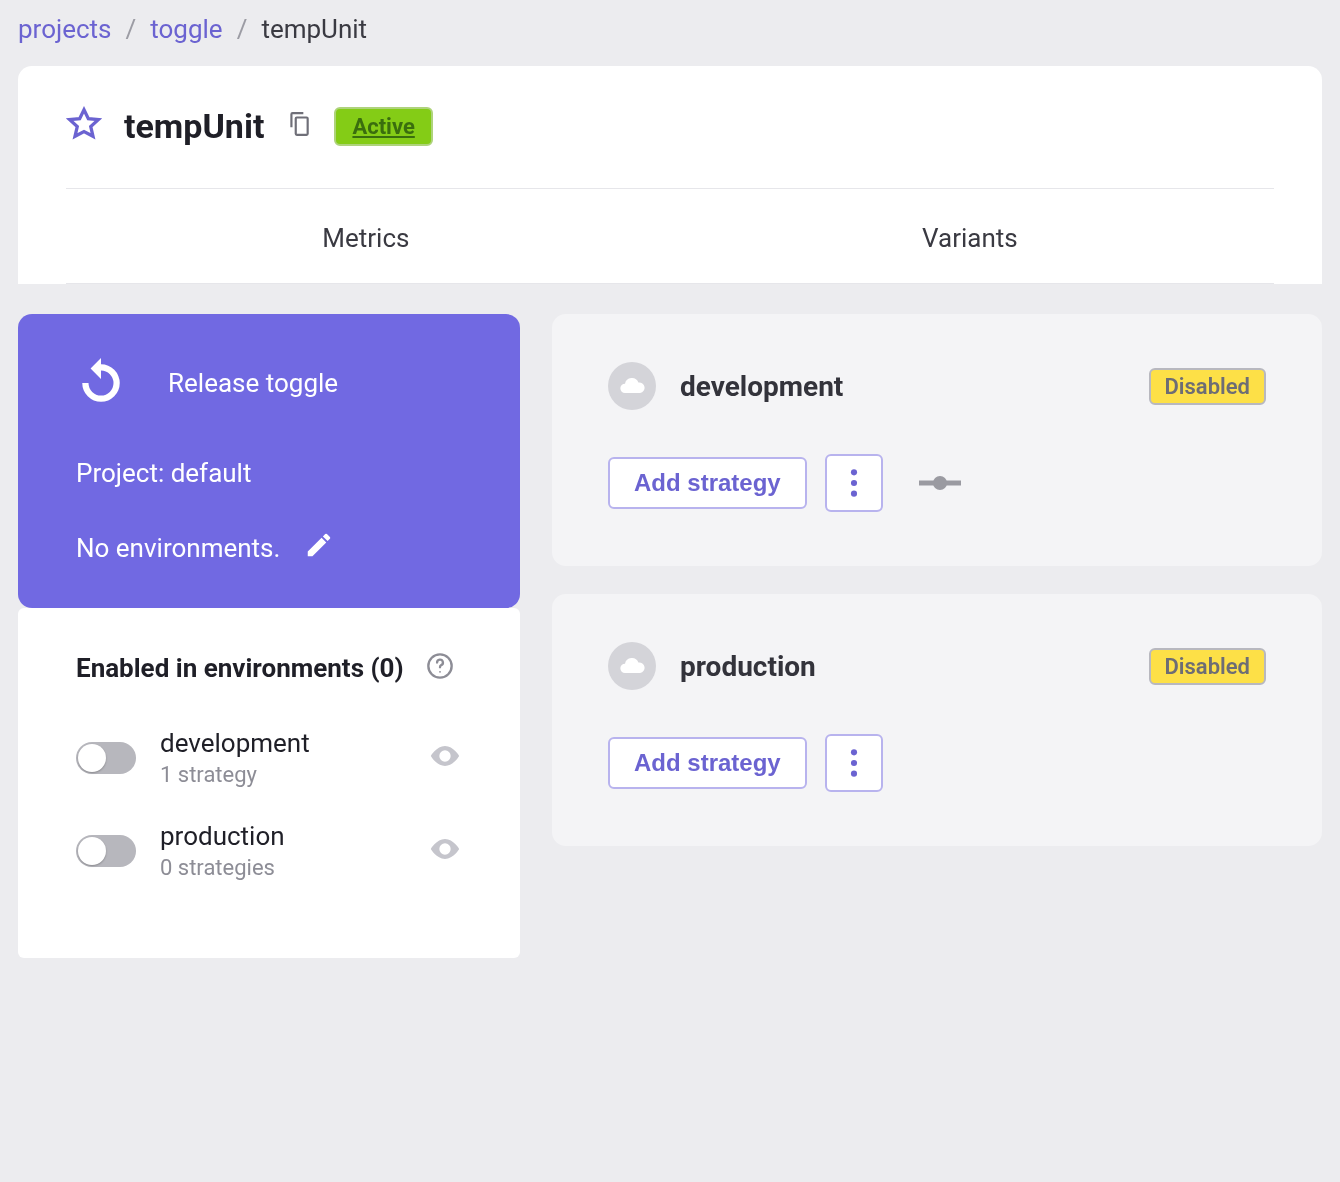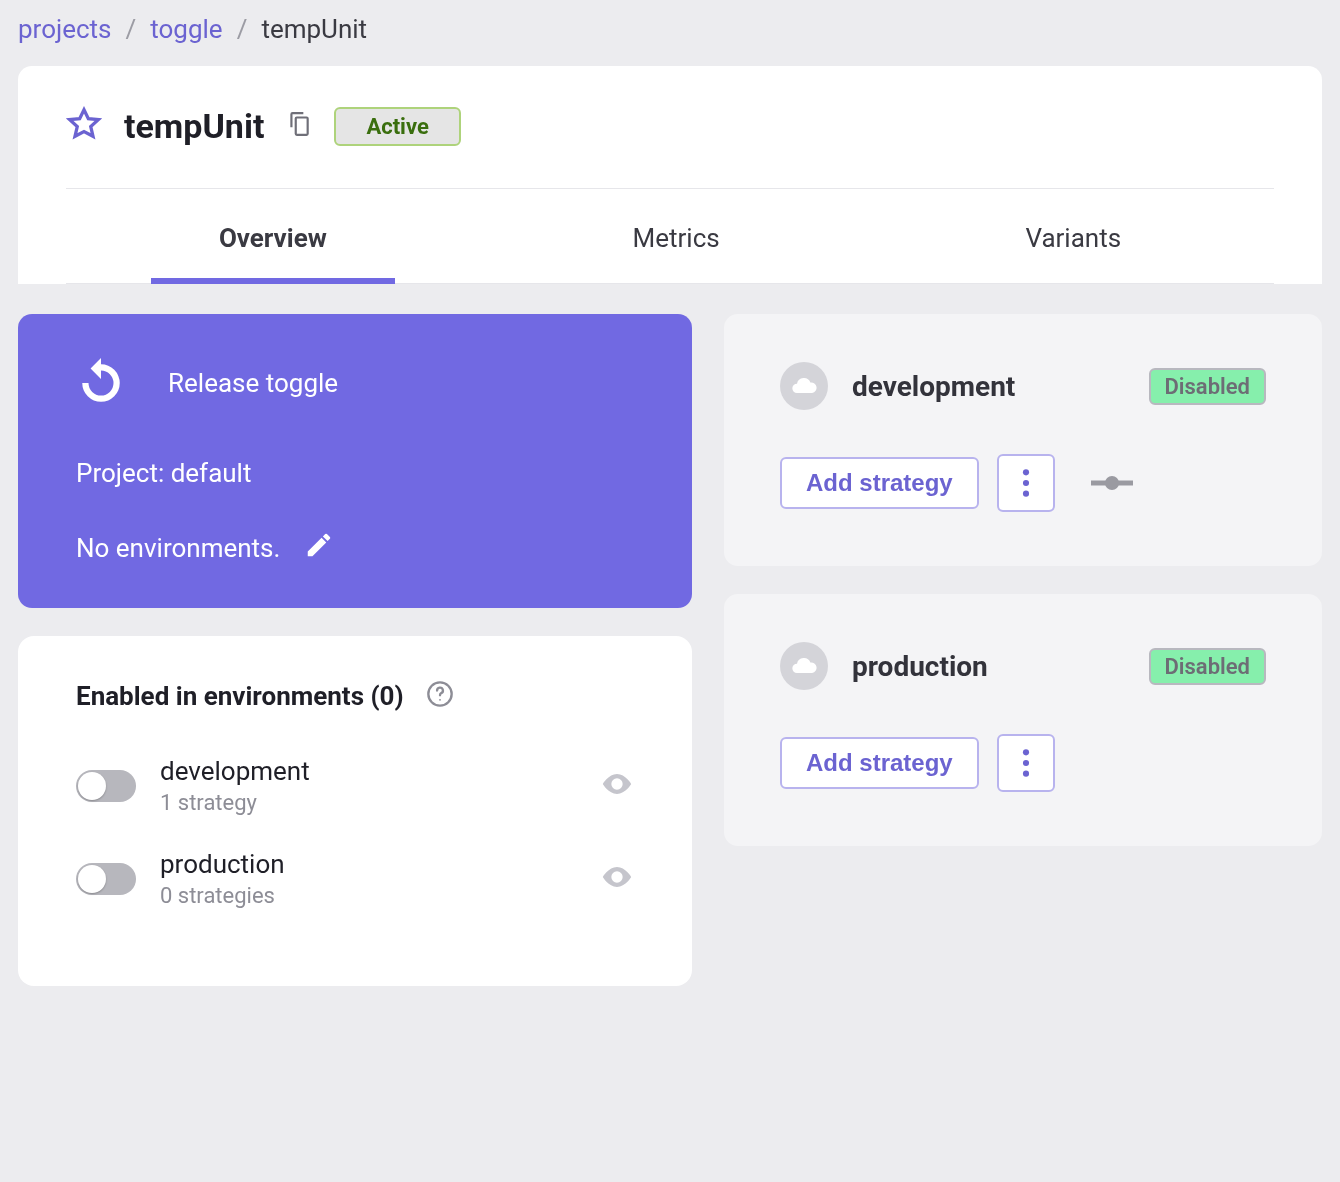--- a/index.html
+++ b/index.html
@@ -38,25 +38,26 @@
     gap: 22px;
     padding-bottom: 42px;
     border-bottom: 1px solid #e6e6ea;
   }
   .star-icon svg { width: 36px; height: 36px; fill: none; stroke: #6b63d1; stroke-width: 2.2; }
   .title { font-size: 34px; font-weight: 700; color: #1f1f27; }
   .copy-icon svg { width: 26px; height: 26px; fill: #6f6f78; cursor: pointer; }
   .status-badge {
     border: 2px solid #aed37b;
     border-radius: 6px;
-    padding: 5px 30px;
+    padding: 5px 16px;
     color: #3a6e0e;
     font-weight: 700;
     font-size: 22px;
-    background: #e5e5e5;
+    background: #84cc16;
+    text-decoration: underline;
   }
 
   
   .tabs {
     display: flex;
     justify-content: space-around;
     padding-top: 34px;
     border-bottom: 1px solid #e6e6ea;
   }
   .tab {
@@ -74,41 +75,41 @@
     height: 6px;
     background: #7169e2;
   }
 
   
   .content {
     display: flex;
     gap: 32px;
     padding: 30px 18px 0 18px;
   }
-  .col-left { width: 674px; display: flex; flex-direction: column; gap: 28px; }
+  .col-left { width: 502px; display: flex; flex-direction: column; }
   .col-right { flex: 1; display: flex; flex-direction: column; gap: 28px; }
 
   
   .info-panel {
     background: #7169e2;
     border-radius: 14px;
     color: #fff;
     padding: 42px 58px 42px 58px;
   }
   .info-row1 { display: flex; align-items: center; gap: 42px; margin-bottom: 48px; }
   .refresh-icon svg { width: 50px; height: 50px; fill: #fff; }
   .release-text { font-size: 26px; }
   .project-line { font-size: 26px; margin-bottom: 42px; }
   .desc-row { display: flex; align-items: center; gap: 24px; font-size: 26px; }
   .pencil-icon svg { width: 30px; height: 30px; fill: #fff; cursor: pointer; }
 
   
   .env-card {
     background: #fff;
-    border-radius: 16px;
+    border-radius: 6px;
     padding: 44px 58px;
   }
   .env-heading-row { display: flex; align-items: center; gap: 22px; margin-bottom: 44px; }
   .env-heading { font-size: 26px; font-weight: 700; color: #1f1f27; }
   .help-icon svg { width: 28px; height: 28px; stroke: #8d8d96; fill: none; stroke-width: 2; }
 
   .env-item { display: flex; align-items: center; gap: 24px; margin-bottom: 34px; }
   .toggle {
     width: 60px; height: 32px; border-radius: 16px;
     background: #b7b7bd; position: relative; cursor: pointer;
@@ -138,21 +139,21 @@
   }
   .cloud-icon svg { width: 28px; height: 28px; fill: #fff; }
   .strat-name { font-size: 28px; font-weight: 700; color: #33333b; flex: 1; }
   .disabled-badge {
     border: 2px solid #b8b8bf;
     border-radius: 6px;
     padding: 4px 14px;
     font-size: 22px;
     font-weight: 600;
     color: #6d6d75;
-    background: #86efac;
+    background: #fde047;
   }
   .strat-actions { display: flex; align-items: center; gap: 18px; }
   .add-strategy-btn {
     border: 2px solid #b8b3ee;
     background: #fff;
     color: #6b63d1;
     font-size: 24px;
     font-weight: 700;
     padding: 10px 24px;
     border-radius: 6px;
@@ -194,21 +195,20 @@
     <h1 class="title">tempUnit</h1>
     <span class="copy-icon">
       <svg viewBox="0 0 24 24">
           <path d="M16 1H6a2 2 0 0 0-2 2v12h2V3h10V1zm3 4H10a2 2 0 0 0-2 2v14a2 2 0 0 0 2 2h9a2 2 0 0 0 2-2V7a2 2 0 0 0-2-2zm0 16H10V7h9v14z"></path>
         </svg>
     </span>
     <span class="status-badge">Active</span>
   </div>
 
   <div class="tabs">
-    <div class="tab active">Overview</div>
     <div class="tab">Metrics</div>
     <div class="tab">Variants</div>
   </div>
 </div>
 
 <div class="content">
 
   <div class="col-left">
 
     <div class="info-panel">

